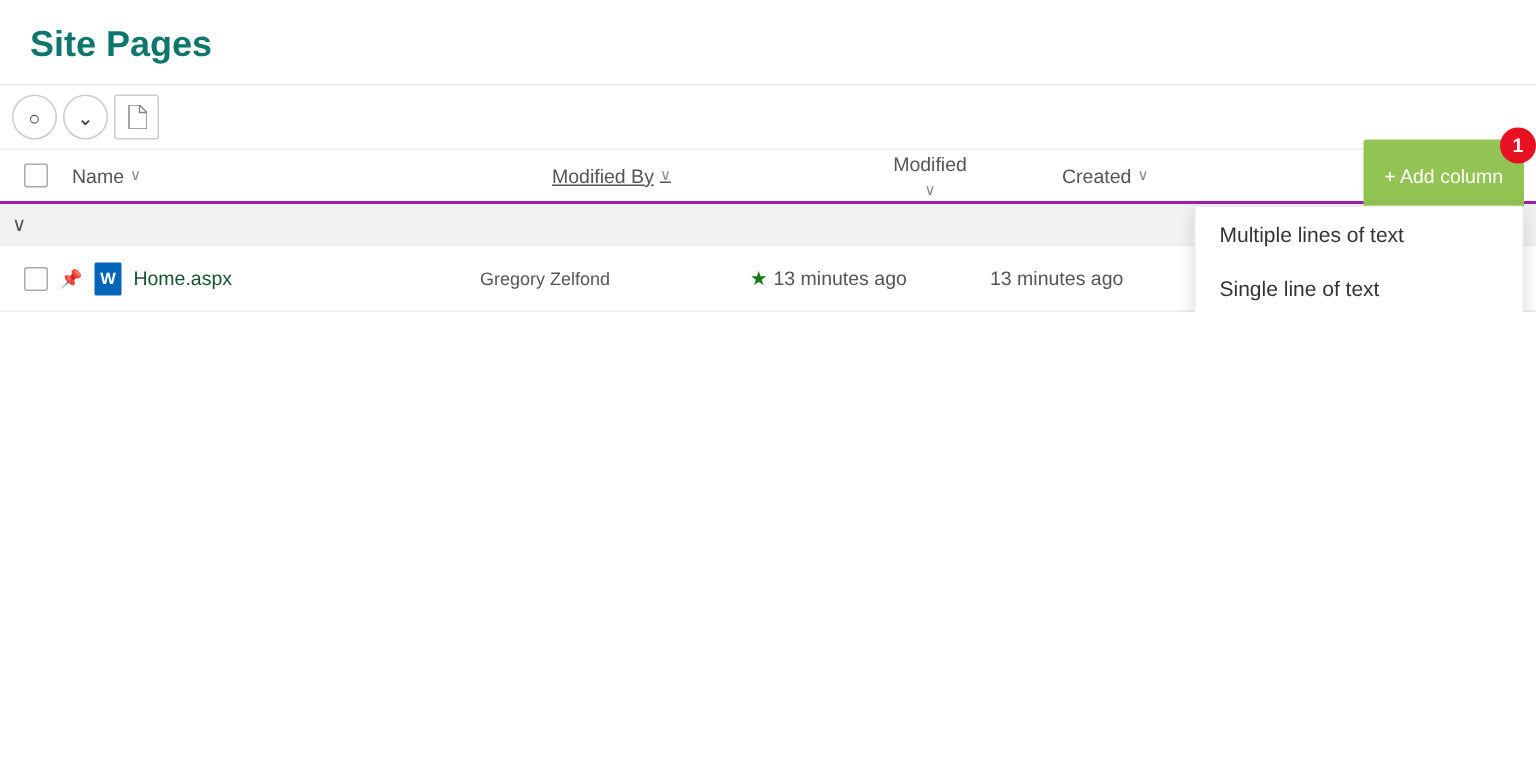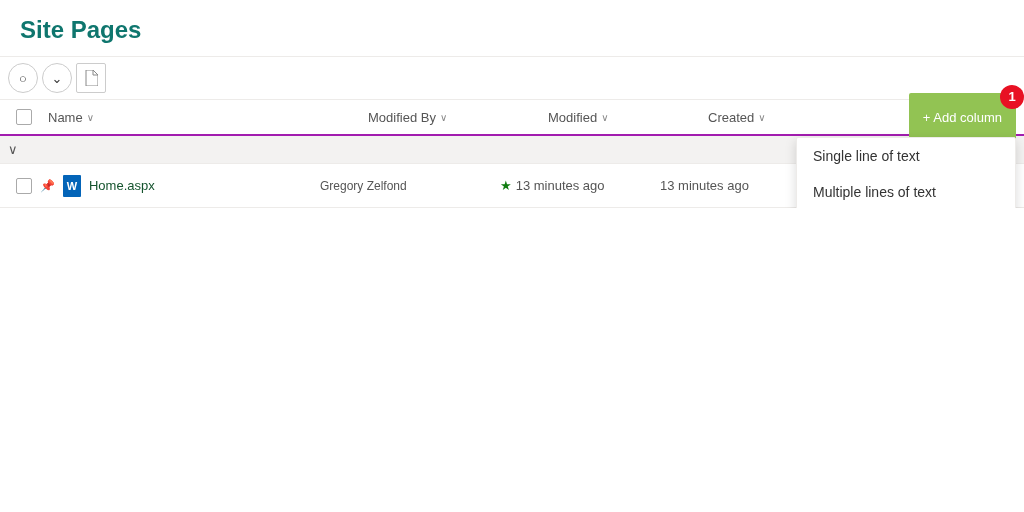--- a/index.html
+++ b/index.html
@@ -49,22 +49,22 @@
       display: flex;
       align-items: center;
       gap: 4px;
       font-size: 13px;
       color: #555;
       cursor: pointer;
       user-select: none;
       padding: 0 8px;
     }
     .col-name { width: 320px; }
-    .col-modified-by { width: 180px; }
-    .col-modified { width: 160px; }
+    .col-modified-by { width: 180px; text-decoration: underline; }
+    .col-modified { width: 160px; flex-direction: column; }
     .col-created { width: 140px; text-align: center; }
     .col-add { margin-left: auto; position: relative; }
     .add-column-btn {
       background: #92c353;
       color: #fff;
       border: none;
       border-radius: 2px;
       padding: 17px 14px;
       font-size: 13px;
       font-weight: 500;
@@ -219,22 +219,22 @@
     <span>Created</span>
     <span class="sort-icon">∨</span>
   </div>
   <div class="col-add">
     <div class="add-col-wrapper">
       <button class="add-column-btn">
         <span>+ Add column</span>
         <span class="badge-circle badge-1">1</span>
       </button>
       <div class="dropdown-menu">
+        <span class="dropdown-item">Multiple lines of text</span>
         <span class="dropdown-item">Single line of text</span>
-        <span class="dropdown-item">Multiple lines of text</span>
         <span class="dropdown-item">Number</span>
         <span class="dropdown-item">Yes/No</span>
         <span class="dropdown-item">Person</span>
         <span class="dropdown-item">Date</span>
         <span class="dropdown-item" style="display:flex;align-items:center;">
           <span>Choice</span>
           <span class="badge-circle badge-2">2</span>
         </span>
         <span class="dropdown-item">Hyperlink</span>
         <span class="dropdown-item">Picture</span>

